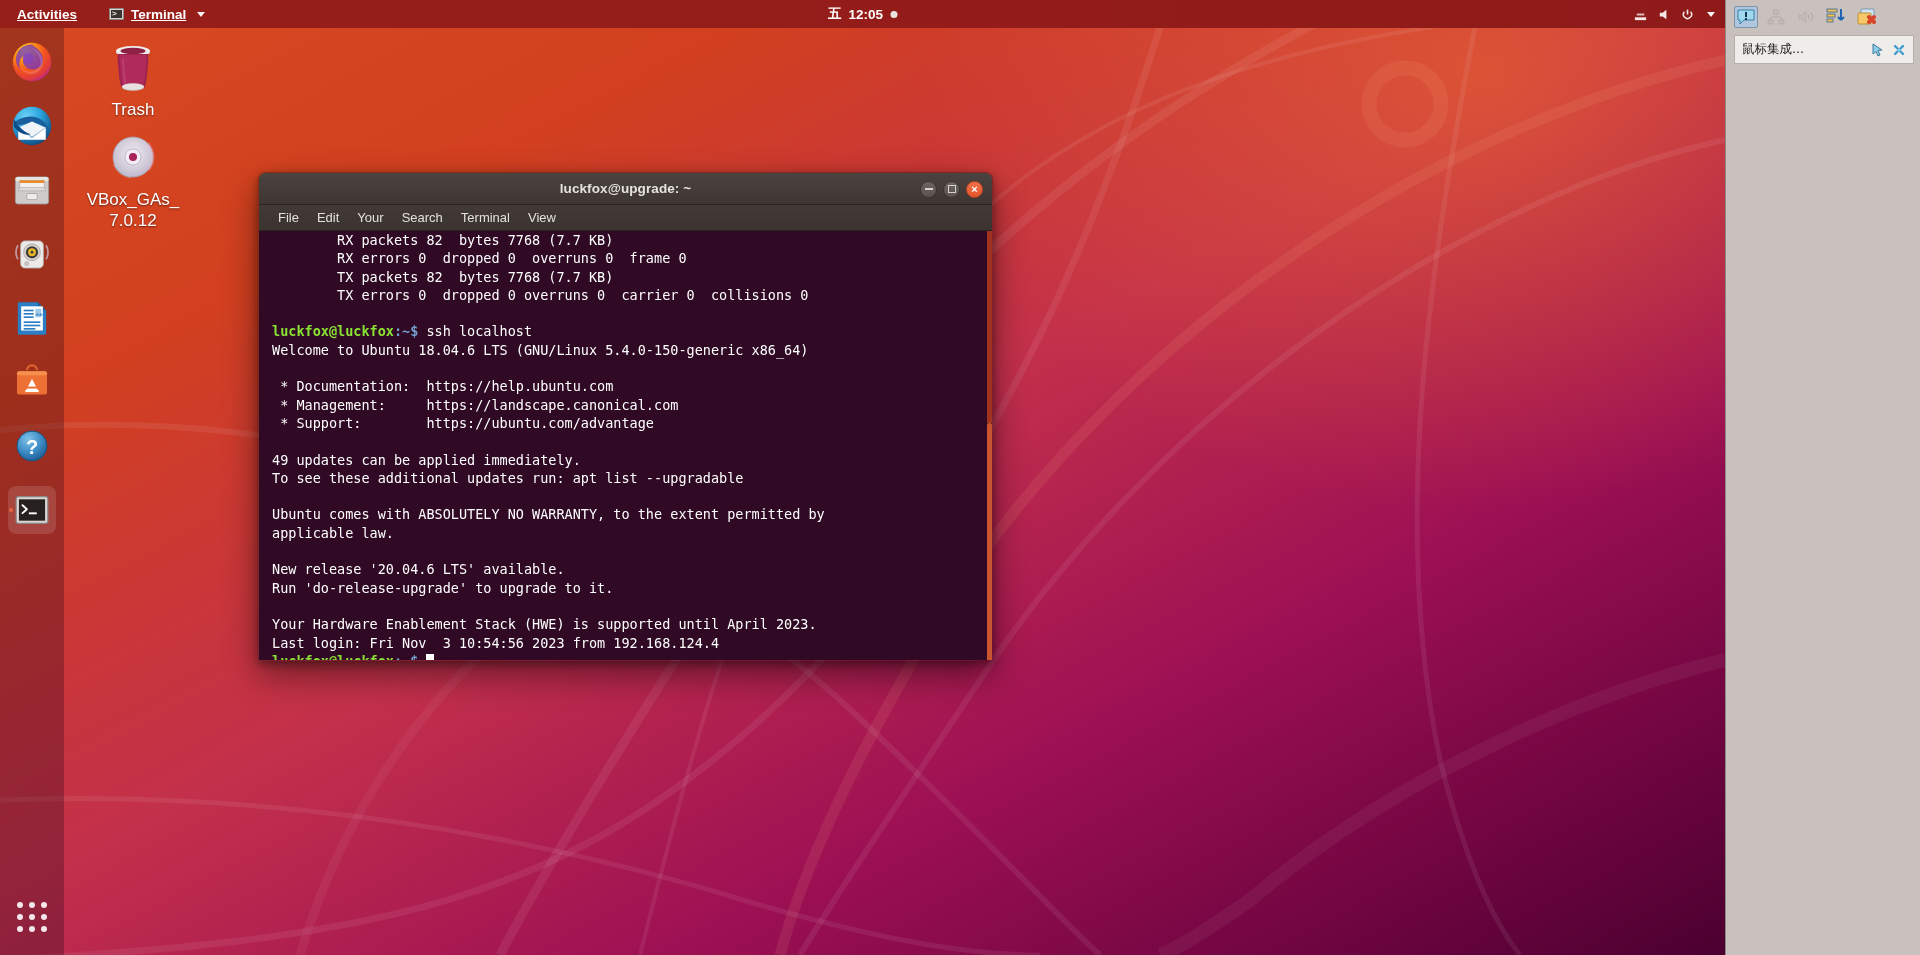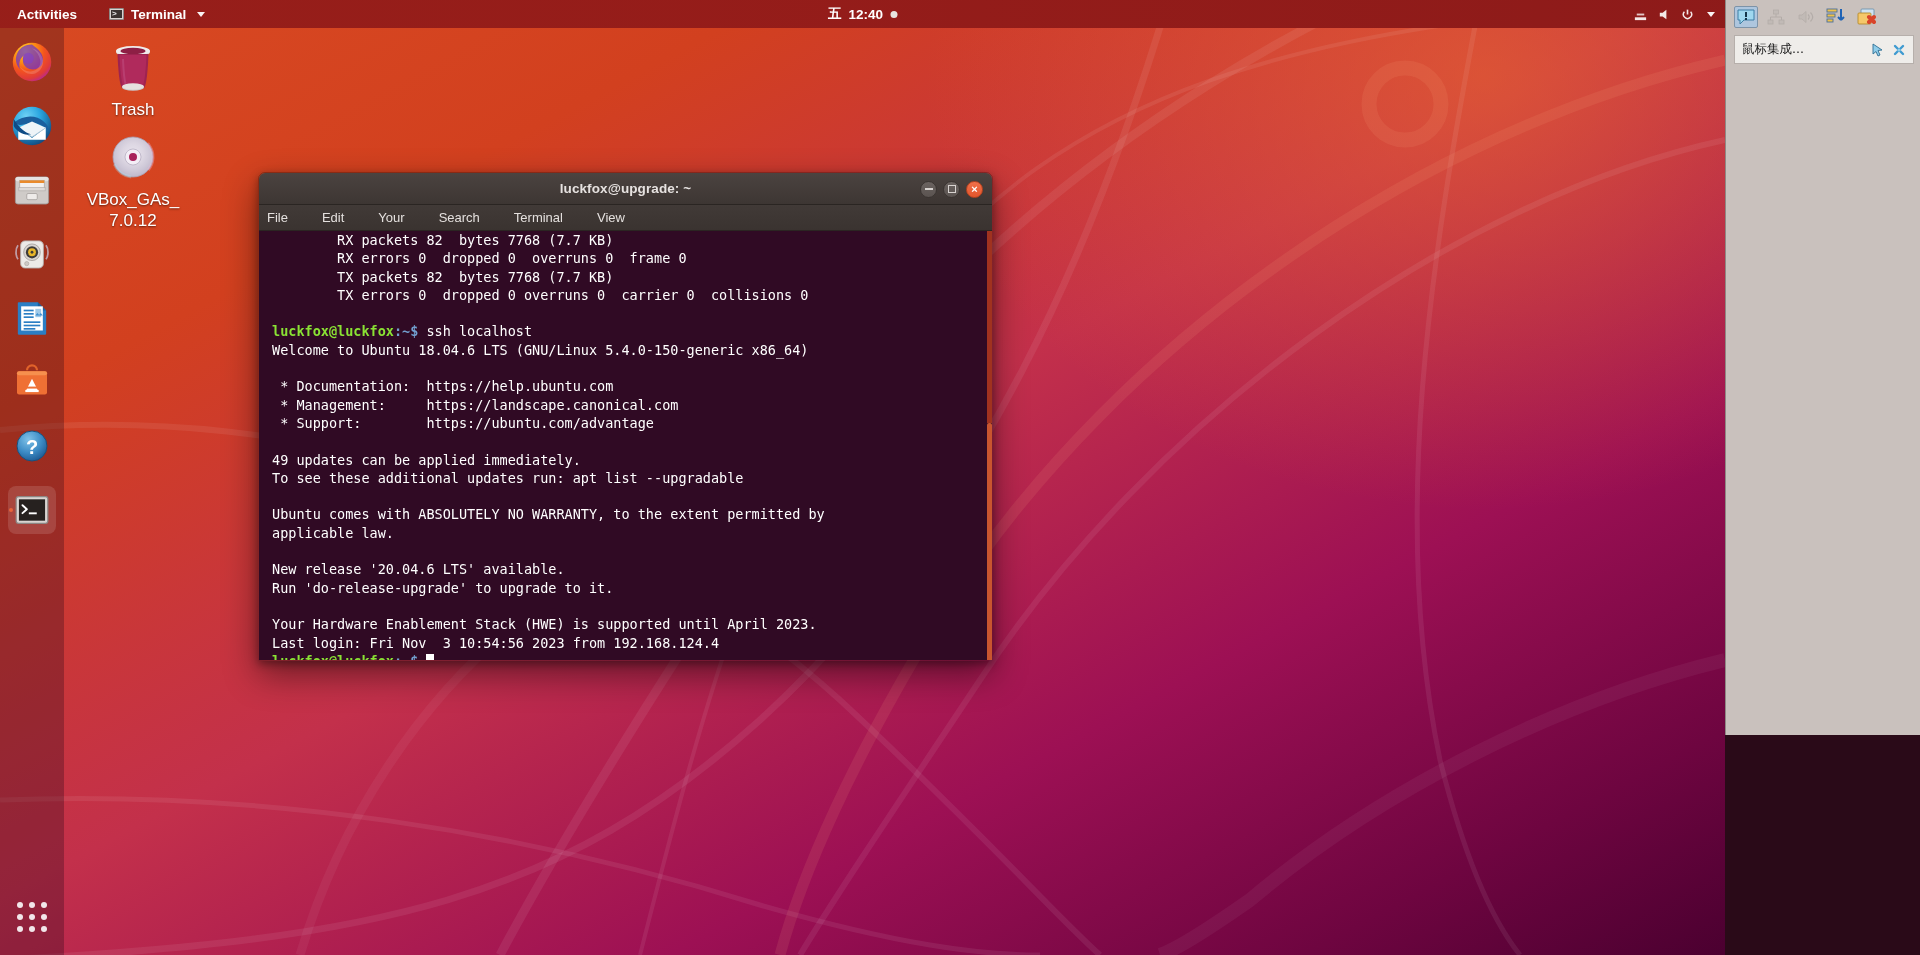--- a/index.html
+++ b/index.html
@@ -25,21 +25,21 @@
     background:linear-gradient(180deg,#2c0b14 0%,#2c0b14 100%);
     background-color:#1e0a10;
     display:flex; align-items:center;
     color:#ffffff; font-size:13.5px; font-weight:bold;
     z-index:40;
   }
   #top-bar-tint {
     position:absolute; inset:0;
     background:linear-gradient(90deg, rgba(160,32,26,.92) 0%, rgba(158,30,26,.92) 40%, rgba(150,28,26,.92) 100%);
   }
-  .tb-item { position:relative; z-index:2; display:flex; align-items:center; height:28px; padding:0 9px; cursor:default; }
+  .tb-item { position:relative; z-index:2; display:flex; align-items:center; height:28px; padding:0 9px; cursor:default;text-decoration:underline; }
   #activities-button { margin-left:8px; }
   #app-menu-button { margin-left:14px; gap:7px; }
   .term-mini-icon {
     width:15px; height:12px; background:#d8d3d0; border:1px solid #8e8885;
     border-radius:1px; position:relative; display:inline-block;
   }
   .term-mini-icon::before {
     content:""; position:absolute; left:1px; top:1px; right:1px; bottom:1px;
     background:#3a3330;
   }
@@ -103,21 +103,21 @@
   .wc { width:17px; height:17px; border-radius:50%; display:flex; align-items:center; justify-content:center;
         background:linear-gradient(180deg,#6b6360,#5a5350); border:1px solid #3a3431; }
   .wc.close { background:linear-gradient(180deg,#f0704a,#e2562c); border-color:#b9431f; }
   .wc span { display:block; }
   .wc-min { width:8px; height:2px; background:#d8d3d0; }
   .wc-max { width:8px; height:8px; border:1.6px solid #d8d3d0; }
   .wc-x { color:#fff; font-size:11px; line-height:11px; font-weight:bold; font-family:"Liberation Sans",sans-serif; }
 
   #terminal-menubar {
     height:26px; background:linear-gradient(180deg,#413a37 0%,#3a3330 100%);
-    display:flex; align-items:center; gap:18px;
+    display:flex; align-items:center; padding-left:11px; gap:2px;
     border-bottom:1px solid #2b2522;
   }
   .menu-item { color:#e4e0de; font-size:13px; padding:3px 8px; border-radius:3px; cursor:default; }
 
   #terminal-body {
     position:relative;
     height:calc(489px - 32px - 26px);
     background:#300a24; padding:0 0 0 0; overflow:hidden;
   }
   #terminal-text {
@@ -132,21 +132,21 @@
     position:absolute; right:0; top:0; width:5px; height:100%;
     background:rgba(0,0,0,0.0);
   }
   #terminal-scroll-thumb {
     position:absolute; right:0; width:5px; background:#c9552f; border-radius:2px;
   }
   #terminal-scroll-track-top { position:absolute; right:0; top:0; width:5px; background:#a0321f; }
 
   
   #vbox-panel {
-    position:absolute; left:1725px; top:0; width:195px; height:735px;
+    position:absolute; left:1725px; top:0; width:195px; height:955px;
     background:#c9c1bd; border-left:1px solid #8e8884;
   }
   #vbox-toolbar {
     height:31px; display:flex; align-items:center; gap:6px; padding:2px 6px 0 8px;
     background:#c9c1bd;
   }
   .vb-icon { width:24px; height:22px; display:flex; align-items:center; justify-content:center; }
   .vb-icon.boxed { background:#aec6de; border:1px solid #7d93a8; border-radius:2px; }
   #vbox-notification {
     margin:4px 6px 0 8px; height:29px; background:#efedea; border:1px solid #b6afab;
@@ -189,21 +189,21 @@
     </div>
 
     <div class="tb-item" id="app-menu-button">
       <span class="term-mini-icon"></span>
       <span>Terminal</span>
       <span class="caret-down"></span>
     </div>
 
     <div id="clock-area">
       <span>五</span>
-      <span>12:40</span>
+      <span>12:05</span>
       <span id="clock-dot"></span>
     </div>
 
     <div id="status-icons">
       <svg width="15" height="15" viewBox="0 0 16 16">
         <path d="M2 11h12v3H2z" fill="#ffffff" fill-opacity=".9"></path>
         <path d="M4 7h8v2H4z" fill="#ffffff" fill-opacity=".75"></path>
       </svg>
       <svg width="15" height="15" viewBox="0 0 16 16">
         <path d="M3 6h3l4-3v10l-4-3H3z" fill="#ffffff" fill-opacity=".9"></path>

